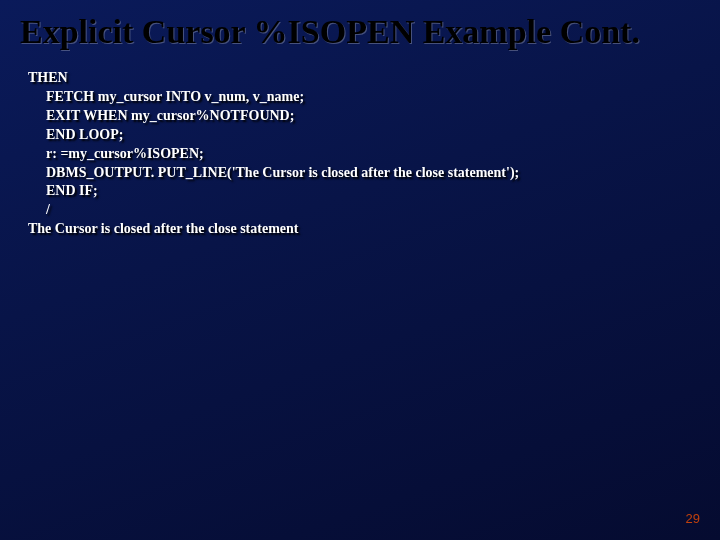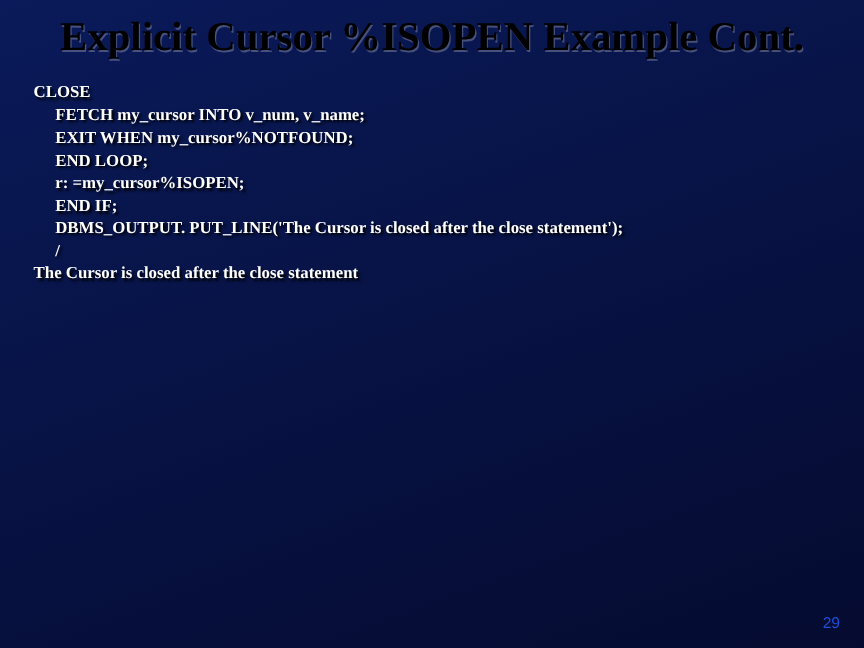--- a/index.html
+++ b/index.html
@@ -1,31 +1,31 @@
 <!DOCTYPE html>
 <html><head>
 <meta charset="utf-8">
 <style>
 html,body{margin:0;padding:0}
 body{width:720px;height:540px;background:linear-gradient(160deg,#0a1a5a 0%,#081448 40%,#050b30 100%);font-family:Georgia,'Times New Roman',serif;color:#fff;position:relative;overflow:hidden}
-.title{font-size:34px;font-weight:bold;color:#000;text-align:center;margin:12px 20px 18px;line-height:1.15;text-shadow:1px 1px 0 rgba(255,255,255,.25)}
+.title{font-size:34px;font-weight:bold;color:#000;text-align:left;margin:12px 20px 18px;line-height:1.15;text-shadow:1px 1px 0 rgba(255,255,255,.25)}
 .code-block{margin:0 28px;font-size:14px;font-weight:bold;line-height:1.35;color:#fff;text-shadow:2px 2px 2px #000}
 .indent{padding-left:18px}
-.page-num{position:absolute;right:20px;bottom:14px;color:#1d4ed8;font-size:13px;font-family:Arial,sans-serif}
+.page-num{position:absolute;right:20px;bottom:14px;color:#c2410c;font-size:13px;font-family:Arial,sans-serif}
 </style>
 </head>
 <body>
 
 <div class="title">Explicit Cursor %ISOPEN Example Cont.</div>
 
 <div class="code-block">
-  <div>CLOSE</div>
+  <div>THEN</div>
   <div class="indent">FETCH my_cursor INTO v_num, v_name;</div>
   <div class="indent">EXIT WHEN my_cursor%NOTFOUND;</div>
   <div class="indent">END LOOP;</div>
   <div class="indent">r: =my_cursor%ISOPEN;</div>
+  <div class="indent">DBMS_OUTPUT. PUT_LINE('The Cursor is closed after the close statement');</div>
   <div class="indent">END IF;</div>
-  <div class="indent">DBMS_OUTPUT. PUT_LINE('The Cursor is closed after the close statement');</div>
   <div class="indent">/</div>
   <div>The Cursor is closed after the close statement</div>
 </div>
 
 <div class="page-num">29</div>
 
 </body></html>

